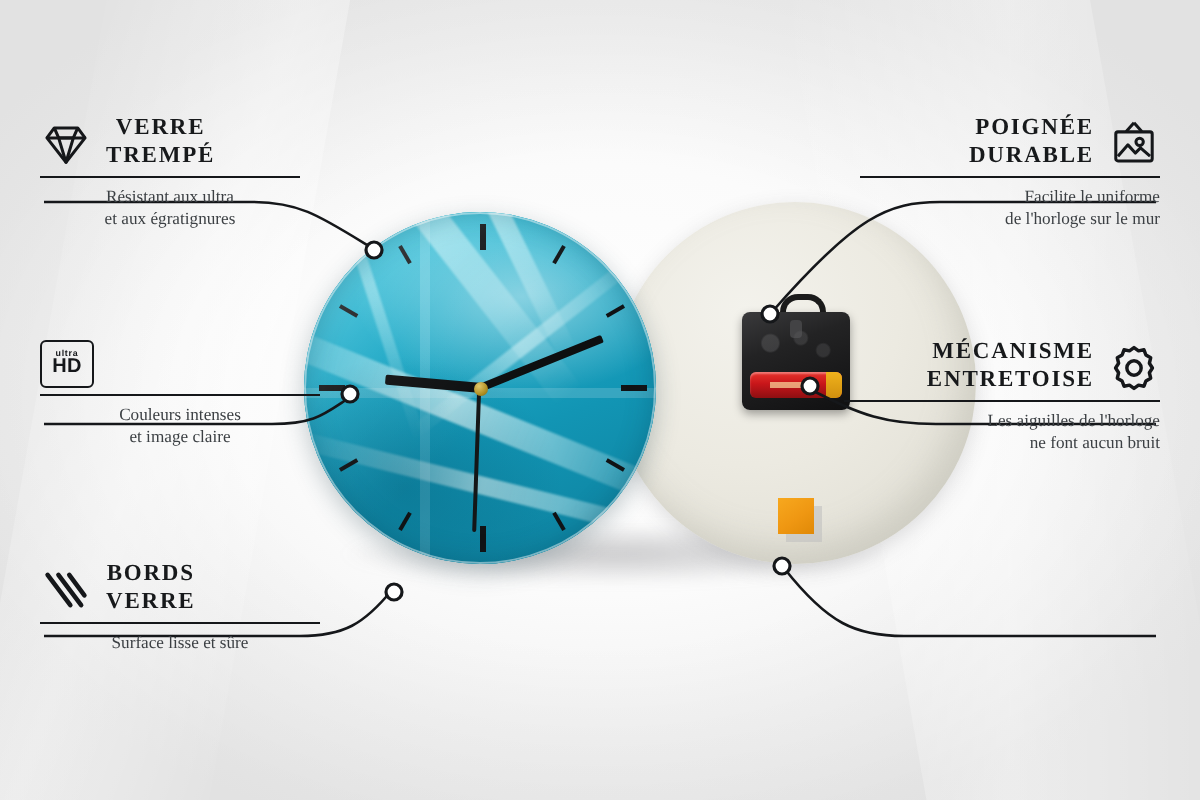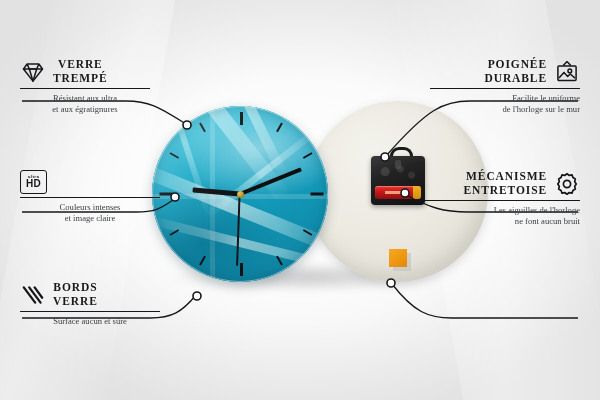--- a/index.html
+++ b/index.html
@@ -366,21 +366,21 @@
         <svg viewBox="0 0 24 24" fill="none" stroke="currentColor" stroke-width="2.1" stroke-linecap="round">
           <path d="M3.5 5 L14 19"></path>
           <path d="M8.5 5 L19 19"></path>
           <path d="M13.5 5 L20.5 14.5"></path>
         </svg>
       </span>
       <span class="title">BORDS
 VERRE</span>
     </div>
     <div class="rule"></div>
-    <div class="desc">Surface aucun et sûre</div>
+    <div class="desc">Surface lisse et sûre</div>
   </div>
 
   <div class="callout right" style="right:20px; top:58px; width:150px;">
     <div class="head">
       <span class="title">POIGNÉE
 DURABLE</span>
       <span class="ico">
         <svg viewBox="0 0 24 24" fill="none" stroke="currentColor" stroke-width="1.4" stroke-linejoin="round">
           <path d="M12 2.2 L8.4 6.2 M12 2.2 L15.6 6.2"></path>
           <rect x="3.6" y="6.4" width="16.8" height="13.4" rx="1"></rect>

